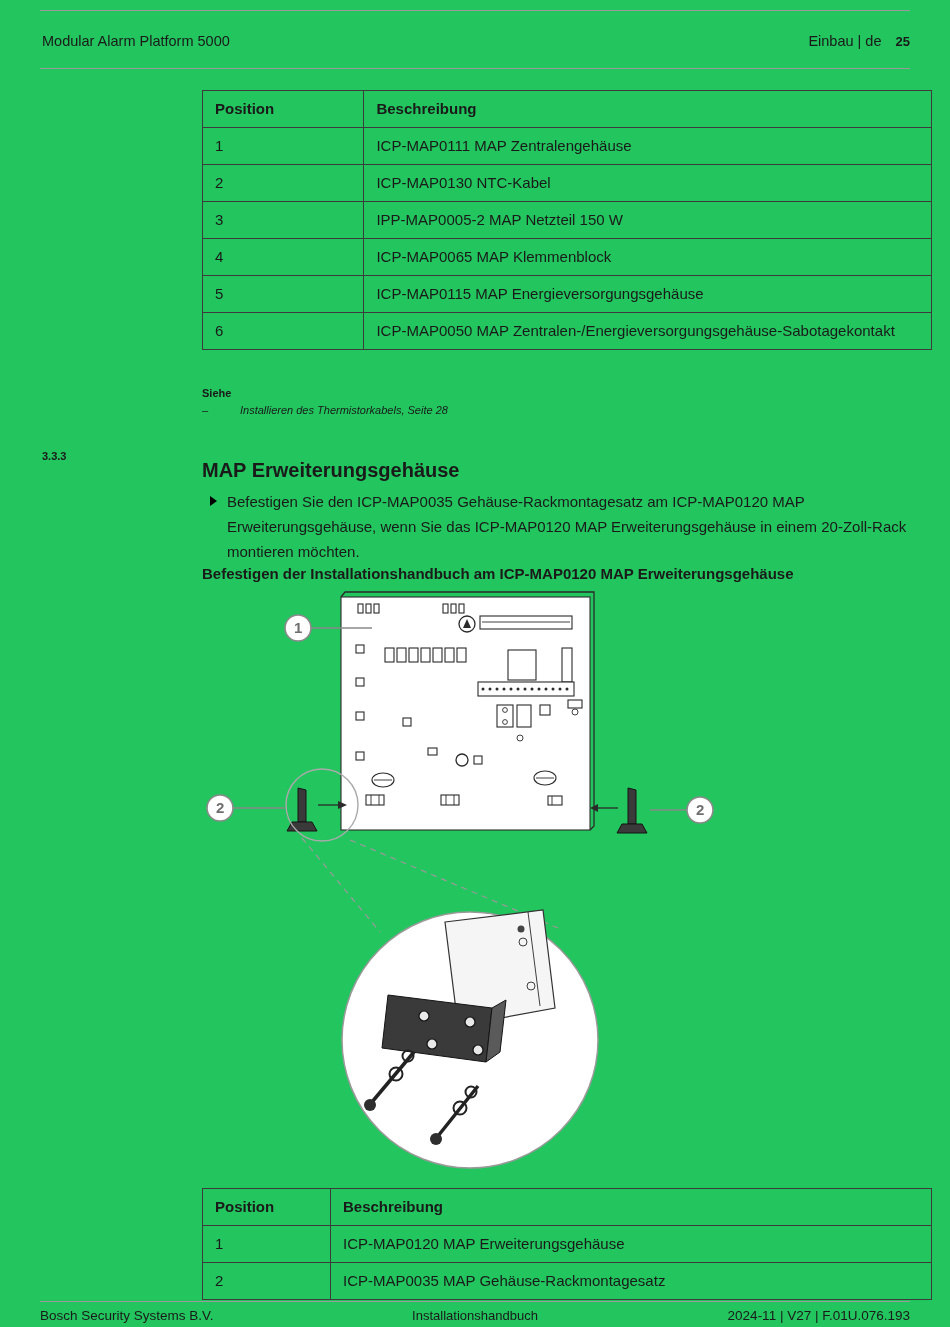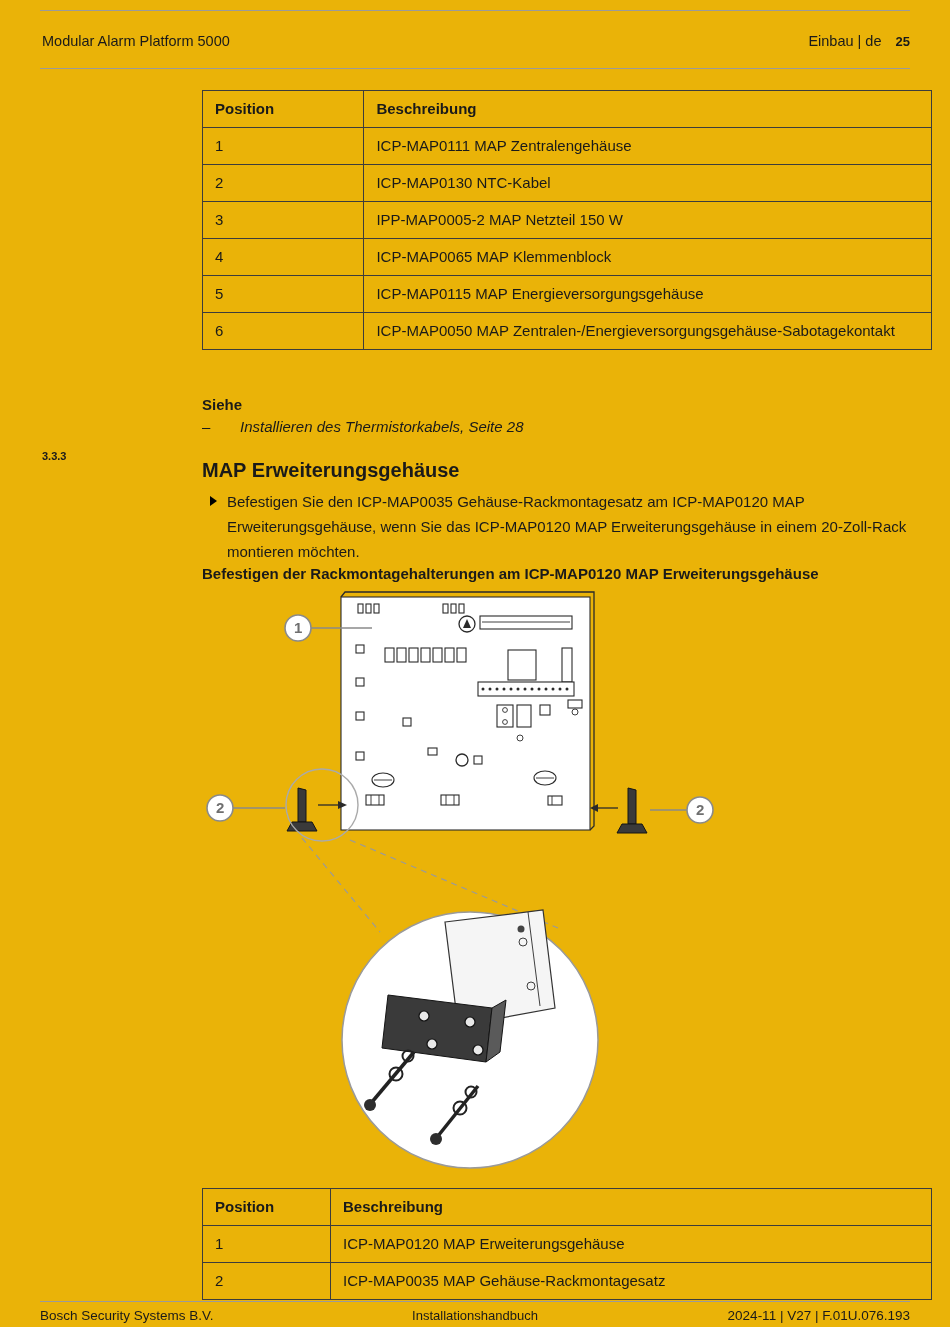--- a/index.html
+++ b/index.html
@@ -1,36 +1,36 @@
 <!DOCTYPE html>
 <html><head>
 <meta charset="utf-8">
 <style>
   * { margin:0; padding:0; box-sizing:border-box; }
   html,body { background:#ffffff; }
   body { font-family:"Liberation Sans", sans-serif; color:#1a1a1a; }
-  .page { position:relative; width:950px; height:1327px; background:#eab308; overflow:hidden; }
+  .page { position:relative; width:950px; height:1327px; background:#22c55e; overflow:hidden; }
 
   .rule { position:absolute; left:40px; right:40px; border-top:1px solid #9a9a9a; }
   .rule.top1 { top:10px; }
   .rule.top2 { top:68px; }
   .rule.bottom { top:1301px; }
 
   .hdr-left { position:absolute; left:42px; top:33px; font-size:14.5px; }
   .hdr-right { position:absolute; right:40px; top:33px; font-size:14.5px; }
   .hdr-right b { margin-left:10px; font-size:13px; }
 
   table.spec { position:absolute; left:202px; width:730px; border-collapse:collapse; font-size:15px; }
   table.spec th, table.spec td { border:1px solid #3c3c3c; padding:7px 12px; text-align:left; vertical-align:top; line-height:22px; font-weight:normal; }
   table.spec th { font-weight:bold;margin-left:16px; }
   table.spec .col-pos { width:128px; }
   #table1 { top:90px; }
   #table2 { top:1188px; }
 
-  .siehe { position:absolute; left:202px; top:396px; font-size:15px; }
+  .siehe { position:absolute; left:202px; top:387px; font-size:11px; }
   .siehe .t { font-weight:bold; }
   .siehe .row { margin-top:5px; display:flex; }
   .siehe .dash { width:38px; }
   .siehe .lnk { font-style:italic; }
 
   .secnum { position:absolute; left:42px; top:450px; font-size:11px; font-weight:bold; }
   .sechead { position:absolute; left:202px; top:459px; font-size:20px; font-weight:bold; }
 
   .bullet { position:absolute; left:210px; top:489px; width:722px; display:flex; font-size:15px; line-height:25px; }
   .tri { width:0; height:0; border-left:7px solid #000; border-top:5px solid transparent; border-bottom:5px solid transparent; margin:7px 10px 0 0; flex:none; }
@@ -110,21 +110,21 @@
   </div>
 
   <div class="secnum">3.3.3</div>
   <div class="sechead">MAP Erweiterungsgehäuse</div>
 
   <div class="bullet">
     <span class="tri"></span>
     <span class="txt">Befestigen Sie den ICP-MAP0035 Gehäuse-Rackmontagesatz am ICP-MAP0120 MAP Erweiterungsgehäuse, wenn Sie das ICP-MAP0120 MAP Erweiterungsgehäuse in einem 20-Zoll-Rack montieren möchten.</span>
   </div>
 
-  <div class="figcap">Befestigen der Rackmontagehalterungen am ICP-MAP0120 MAP Erweiterungsgehäuse</div>
+  <div class="figcap">Befestigen der Installationshandbuch am ICP-MAP0120 MAP Erweiterungsgehäuse</div>
 
   <svg width="950" height="600" viewBox="0 588 950 600" style="position:absolute; left:0; top:588px;">
 
     <g>
 
       <polyline class="ln" points="341,597 345,592 594,592 594,826 590,830"></polyline>
       <rect class="part" x="341" y="597" width="249" height="233"></rect>
 
       <rect class="part" x="358" y="604" width="5" height="9"></rect>
         <rect class="part" x="366" y="604" width="5" height="9"></rect>

